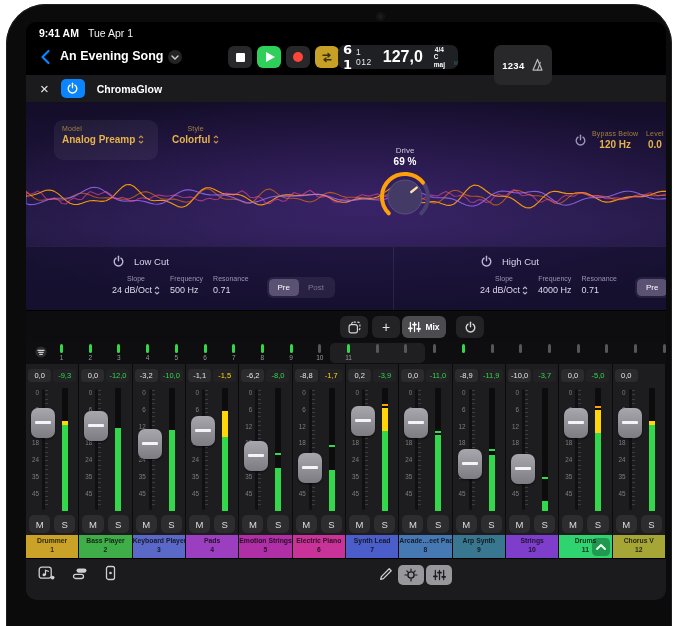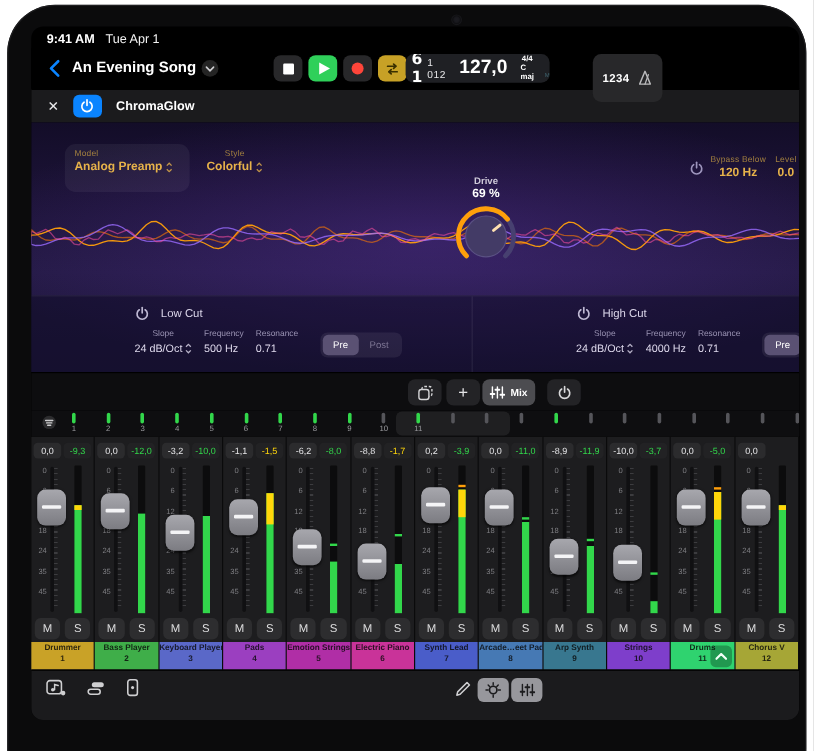--- a/index.html
+++ b/index.html
@@ -50,21 +50,21 @@
   .model-panel{position:absolute;left:28px;top:18px;width:104px;height:40px;background:rgba(255,255,255,.055);border-radius:9px;padding:5px 8px;}
   .p-label{font-size:7px;color:#a3803f;letter-spacing:.2px;}
   .p-value{font-size:10px;font-weight:bold;color:#e6b24a;margin-top:2px;white-space:nowrap;display:flex;align-items:center;gap:3px;}
   .style-col{position:absolute;left:146px;top:23px;text-align:center;}
   .dim-pwr{position:absolute;left:548px;top:32px;color:#9d95bd;}
   .bypass-col{position:absolute;left:566px;top:28px;text-align:center;}
   .level-col{position:absolute;left:620px;top:28px;text-align:center;}
   .pv-center .p-value{justify-content:center;}
   .wave-svg{position:absolute;left:0;top:58px;}
   .knob-group{position:absolute;left:347px;top:44px;width:64px;text-align:center;}
-  .knob-label{font-size:8px;color:#cfcad9;font-weight:bold;}
+  .knob-label{font-size:8px;color:#cfcad9;}
   .knob-value{font-size:10px;color:#fff;font-weight:bold;margin:1px 0 2px;text-align:center;}
   .filters{position:absolute;left:0;right:0;top:144px;bottom:0;background:rgba(12,8,30,.45);border-top:1px solid rgba(255,255,255,.06);display:flex;}
   .fhalf{width:367px;position:relative;padding-left:86px;padding-top:8px;}
   .fhalf.right{border-left:1px solid rgba(255,255,255,.08);width:273px;}
   .ftitle-row{display:flex;align-items:center;gap:9px;color:#bfb9d4;}
   .ftitle{font-size:9.5px;color:#d9d4e8;}
   .fparams{display:flex;margin-top:7px;align-items:flex-start;}
   .fcol{text-align:center;margin-right:10px;}
   .fcol .fl{font-size:7px;color:#9a93b3;}
   .fcol .fv{font-size:9px;color:#ded9ec;margin-top:3px;white-space:nowrap;display:flex;align-items:center;justify-content:flex-start;gap:2px;}

